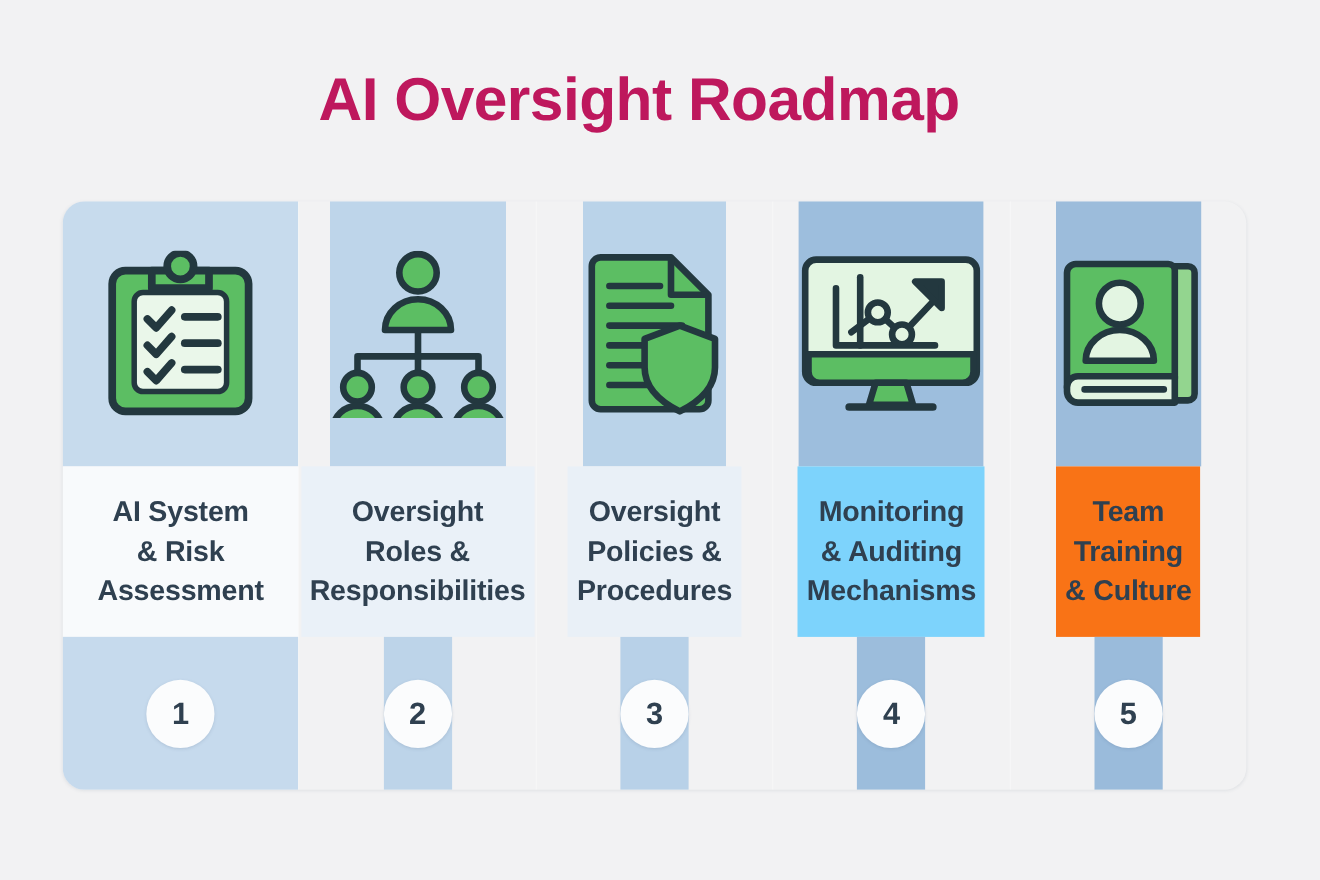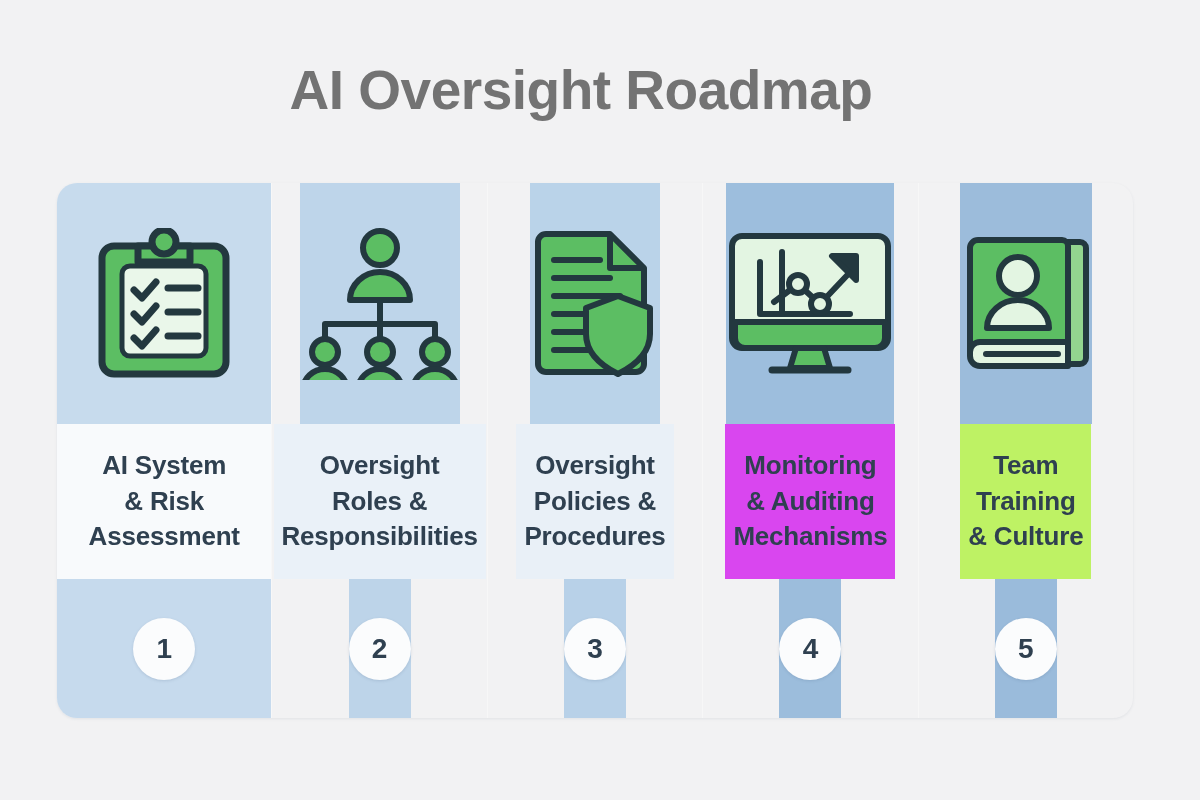--- a/index.html
+++ b/index.html
@@ -25,21 +25,21 @@
   
   .title {
     position: absolute;
     top: 58px;
     left: 0;
     width: 1162px;
     text-align: center;
     font-size: 55px;
     font-weight: bold;
     letter-spacing: -0.5px;
-    color: #737373;
+    color: #be185d;
   }
 
   
   .roadmap {
     position: absolute;
     left: 57px;
     top: 183px;
     width: 1076px;
     height: 535px;
     border-radius: 20px;
@@ -106,22 +106,22 @@
   
   .col-1 .icon-cell { background: #c7dbed; }
   .col-2 .icon-cell { background: #bed5ea; }
   .col-3 .icon-cell { background: #bad3e9; }
   .col-4 .icon-cell { background: #9dbedd; }
   .col-5 .icon-cell { background: #9cbcdb; }
 
   .col-1 .label-cell { background: #f8fafc; }
   .col-2 .label-cell { background: #eaf1f8; }
   .col-3 .label-cell { background: #e9f0f7; }
-  .col-4 .label-cell { background: #d946ef; }
-  .col-5 .label-cell { background: #bef264; }
+  .col-4 .label-cell { background: #7dd3fc; }
+  .col-5 .label-cell { background: #f97316; }
 
   .col-1 .num-cell { background: #c6daed; }
   .col-2 .num-cell { background: #bdd4e9; }
   .col-3 .num-cell { background: #b8d1e8; }
   .col-4 .num-cell { background: #9cbddc; }
   .col-5 .num-cell { background: #9abbdb; }
 
   svg { display: block; }
 </style>
 </head>

